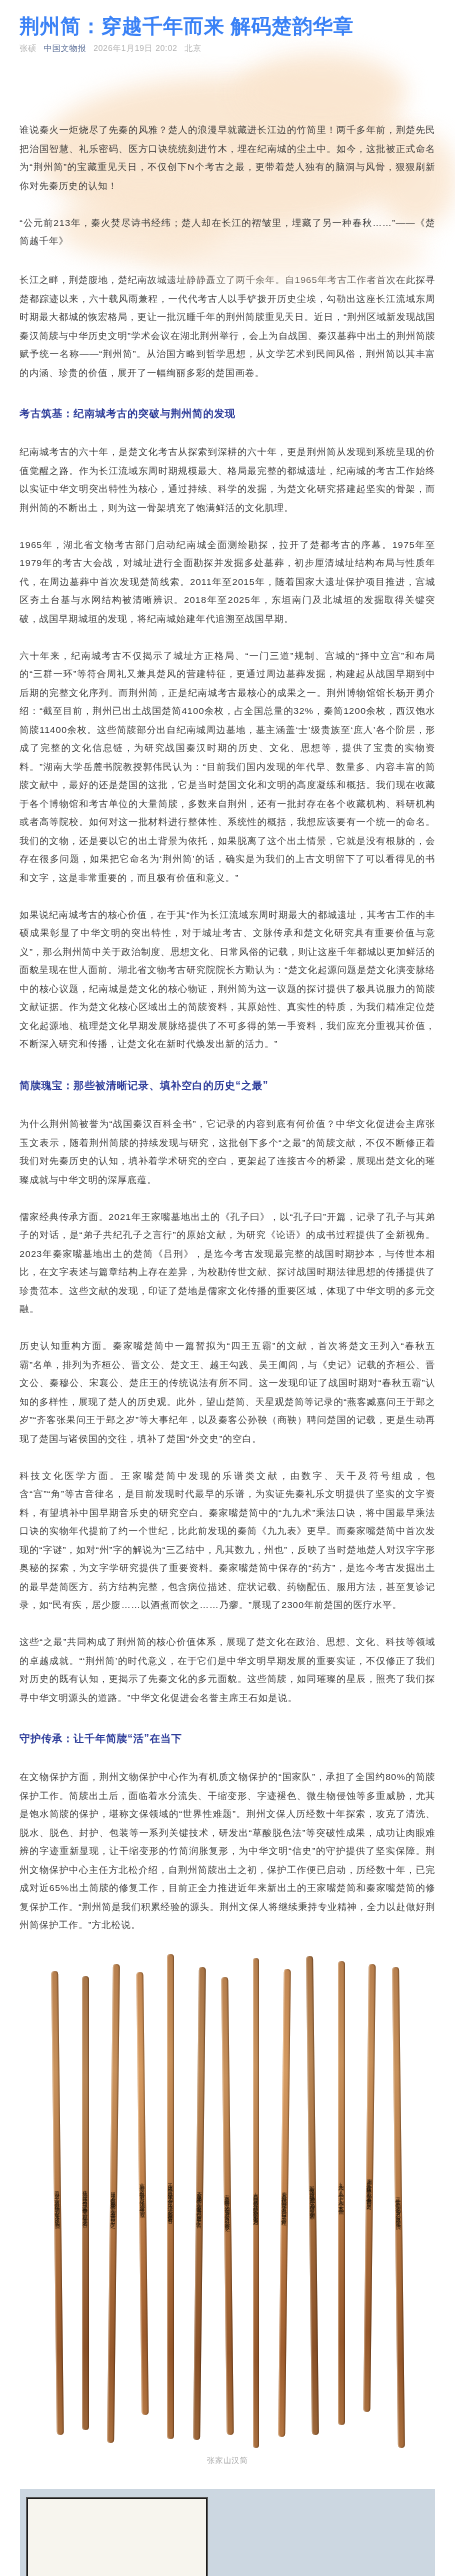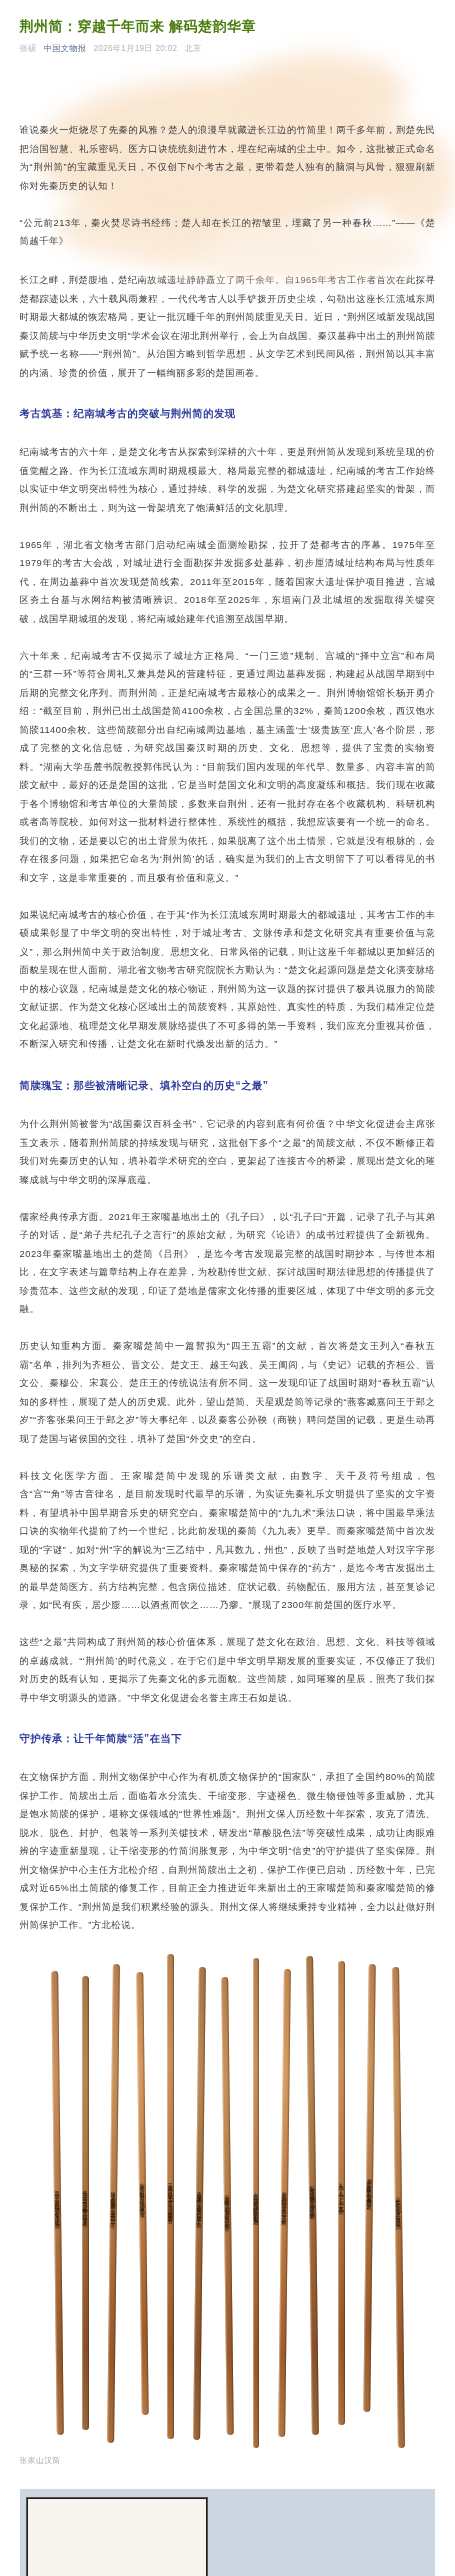--- a/index.html
+++ b/index.html
@@ -1,19 +1,19 @@
 <!DOCTYPE html>
 <html style="font-size:8.2px"><head>
 <meta charset="utf-8">
 <style>
   html,body{margin:0;padding:0;background:#ffffff;}
   body{width:455px;font-family:"Liberation Sans","DejaVu Sans",sans-serif;-webkit-font-smoothing:antialiased;}
   .page{width:455px;background:#fff;overflow:hidden;}
   .content{padding:0 19.6px;}
-  h1.title{font-size:14px;line-height:20.6px;font-weight:700;color:#4d7c0f;margin:15.5px 0 7.2px;letter-spacing:0.5px;}
+  h1.title{font-size:20px;line-height:20.6px;font-weight:700;color:#3b82f6;margin:15.5px 0 7.2px;letter-spacing:0.5px;}
   .byline{font-size:8.2px;color:#b5b5b5;letter-spacing:0.3px;display:flex;gap:7.2px;align-items:flex-start;}
   .byline .account{color:#576b95;cursor:pointer;text-decoration:none;}
   .hero{position:relative;padding-top:67px;padding-bottom:2.1px;}
   .blob{position:absolute;background:#fae6d0;border-radius:50%;filter:blur(11.3px);opacity:.95;z-index:0;}
   .b1{left:17.5px;top:23px;width:381px;height:155px;}
   .b2{left:216px;top:0px;width:170px;height:77px;}
   .b3{left:36px;top:139px;width:170px;height:67px;opacity:.8;}
   .b4{left:355px;top:77px;width:82px;height:98px;opacity:.85;}
   .b5{left:118px;top:170px;width:289px;height:57px;opacity:.55;}
   .hero .para,.hero .quote{position:relative;z-index:1;}
@@ -21,21 +21,21 @@
   .quote{font-size:9.3px;line-height:18.5px;letter-spacing:0.5px;color:#3b3b3b;text-align:justify;margin:0 0 18.5px;}
   h2.sec{font-size:10.3px;line-height:15.5px;color:#2e3d9a;font-weight:700;margin:24px 0 21.6px;letter-spacing:0.5px;}
   
   .fig1{margin:3.1px 0 0;padding:0;}
   .slips-row{height:495px;display:flex;justify-content:space-between;align-items:flex-start;padding:0 34px;}
   .slip{width:6.7px;border-radius:3.6px;writing-mode:vertical-rl;overflow:hidden;
         font-family:"DejaVu Serif","Liberation Serif",serif;font-size:5.2px;line-height:6.7px;
         letter-spacing:1.5px;color:rgba(32,20,8,.88);padding:8.2px 0;text-align:center;
         background:linear-gradient(180deg,#b8804e 0%,#c9925c 22%,#b07340 55%,#96582b 82%,#a96f3e 100%);
         box-shadow:inset 1px 0 1px rgba(255,235,210,.45), inset -1px 0 1.5px rgba(60,30,5,.5);}
-  .figcap{text-align:left;color:#a9a9a9;font-size:7.7px;letter-spacing:0.5px;margin:8.2px 0 23px;}
+  .figcap{text-align:center;color:#a9a9a9;font-size:7.7px;letter-spacing:0.5px;margin:8.2px 0 23px;}
   
   .fig2{margin:3.1px 0 0;background:#ccd7e1;height:237px;display:flex;gap:5.2px;padding:8.2px 7.2px;box-sizing:border-box;}
   .book{width:45%;display:flex;flex-direction:column;}
   .book-inner{background:#f7f5ee;border:1px solid #1d1d1d;outline:0.5px solid #555;flex:1;
               display:flex;flex-direction:row-reverse;gap:2.1px;padding:4.1px 3.1px;overflow:hidden;}
   .slipside{flex:1;display:flex;justify-content:space-evenly;align-items:flex-start;padding-top:2.1px;overflow:hidden;}
 </style>
 </head>
 <body>
 

